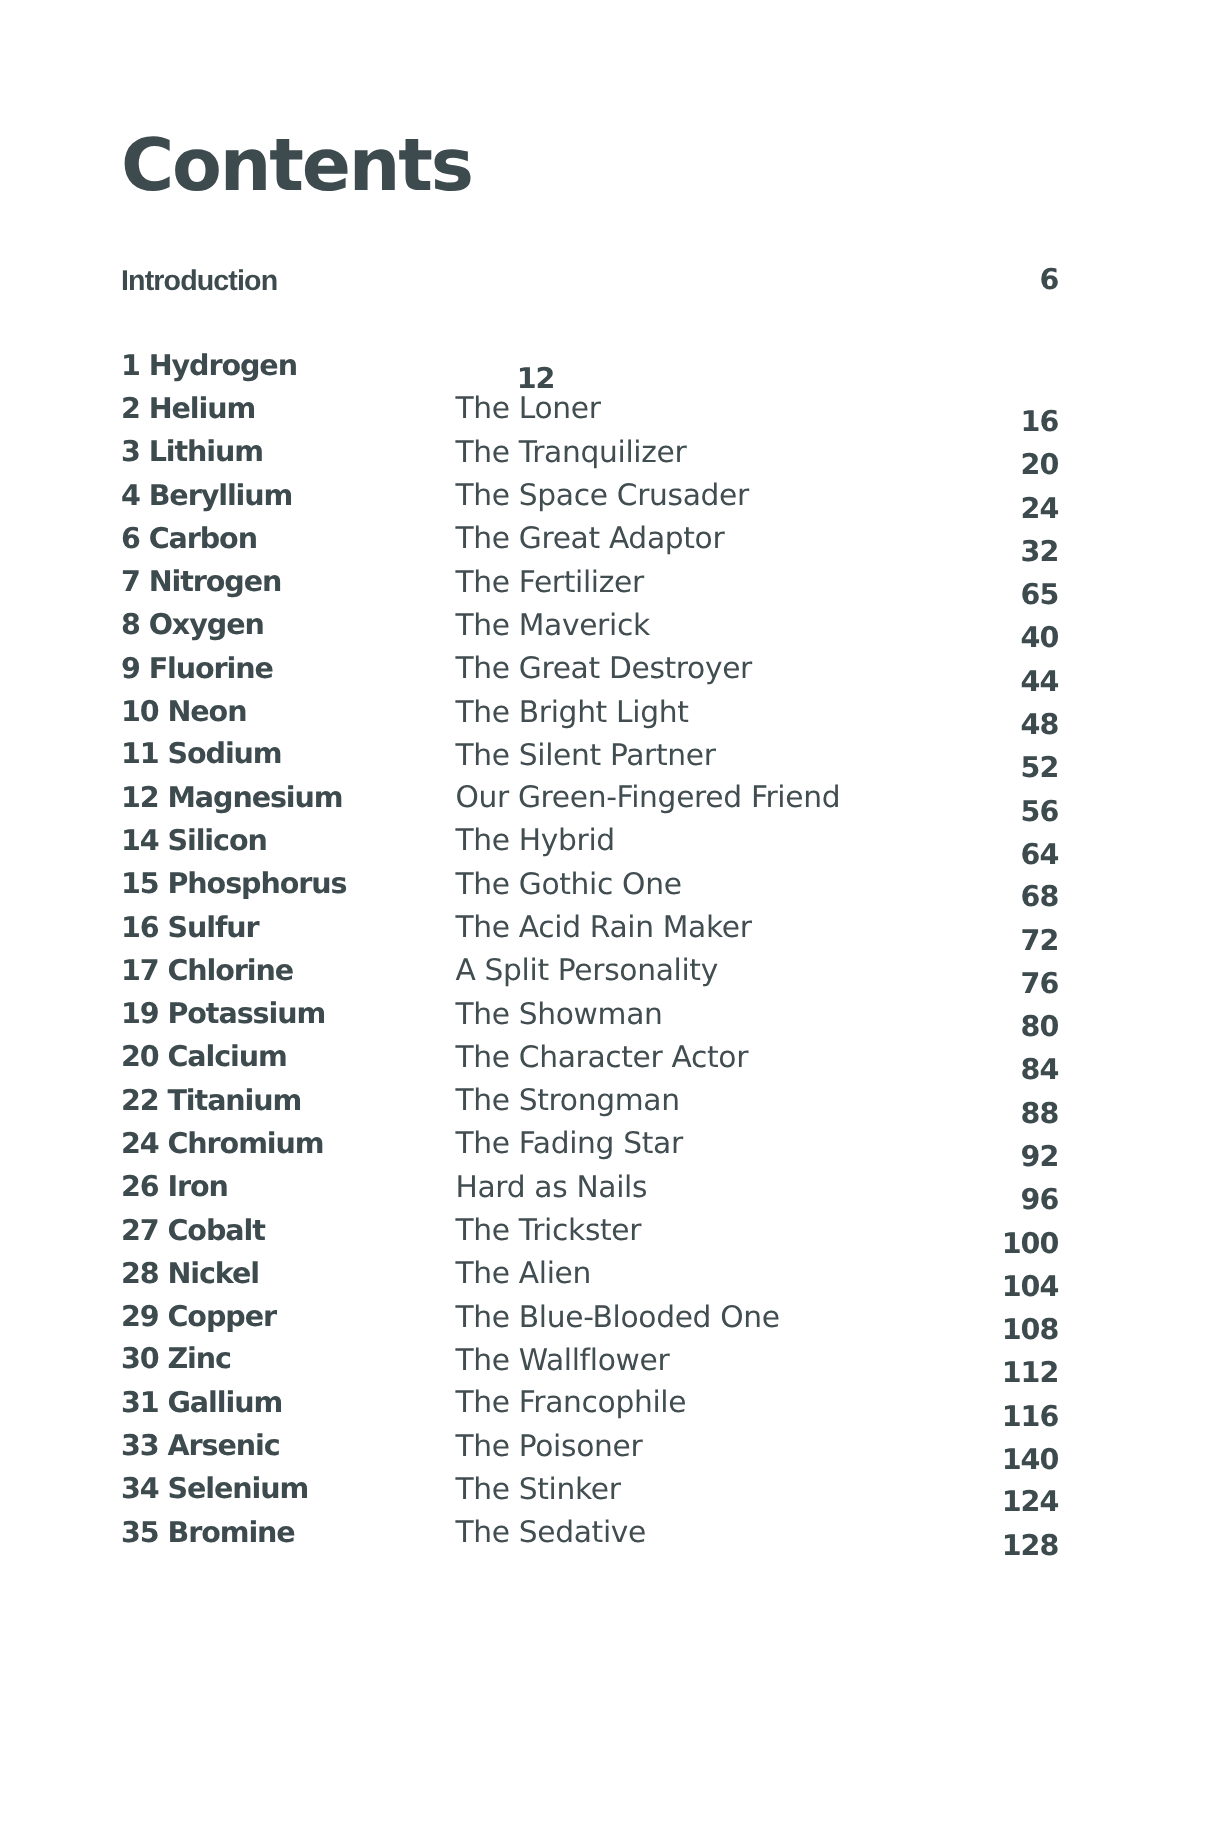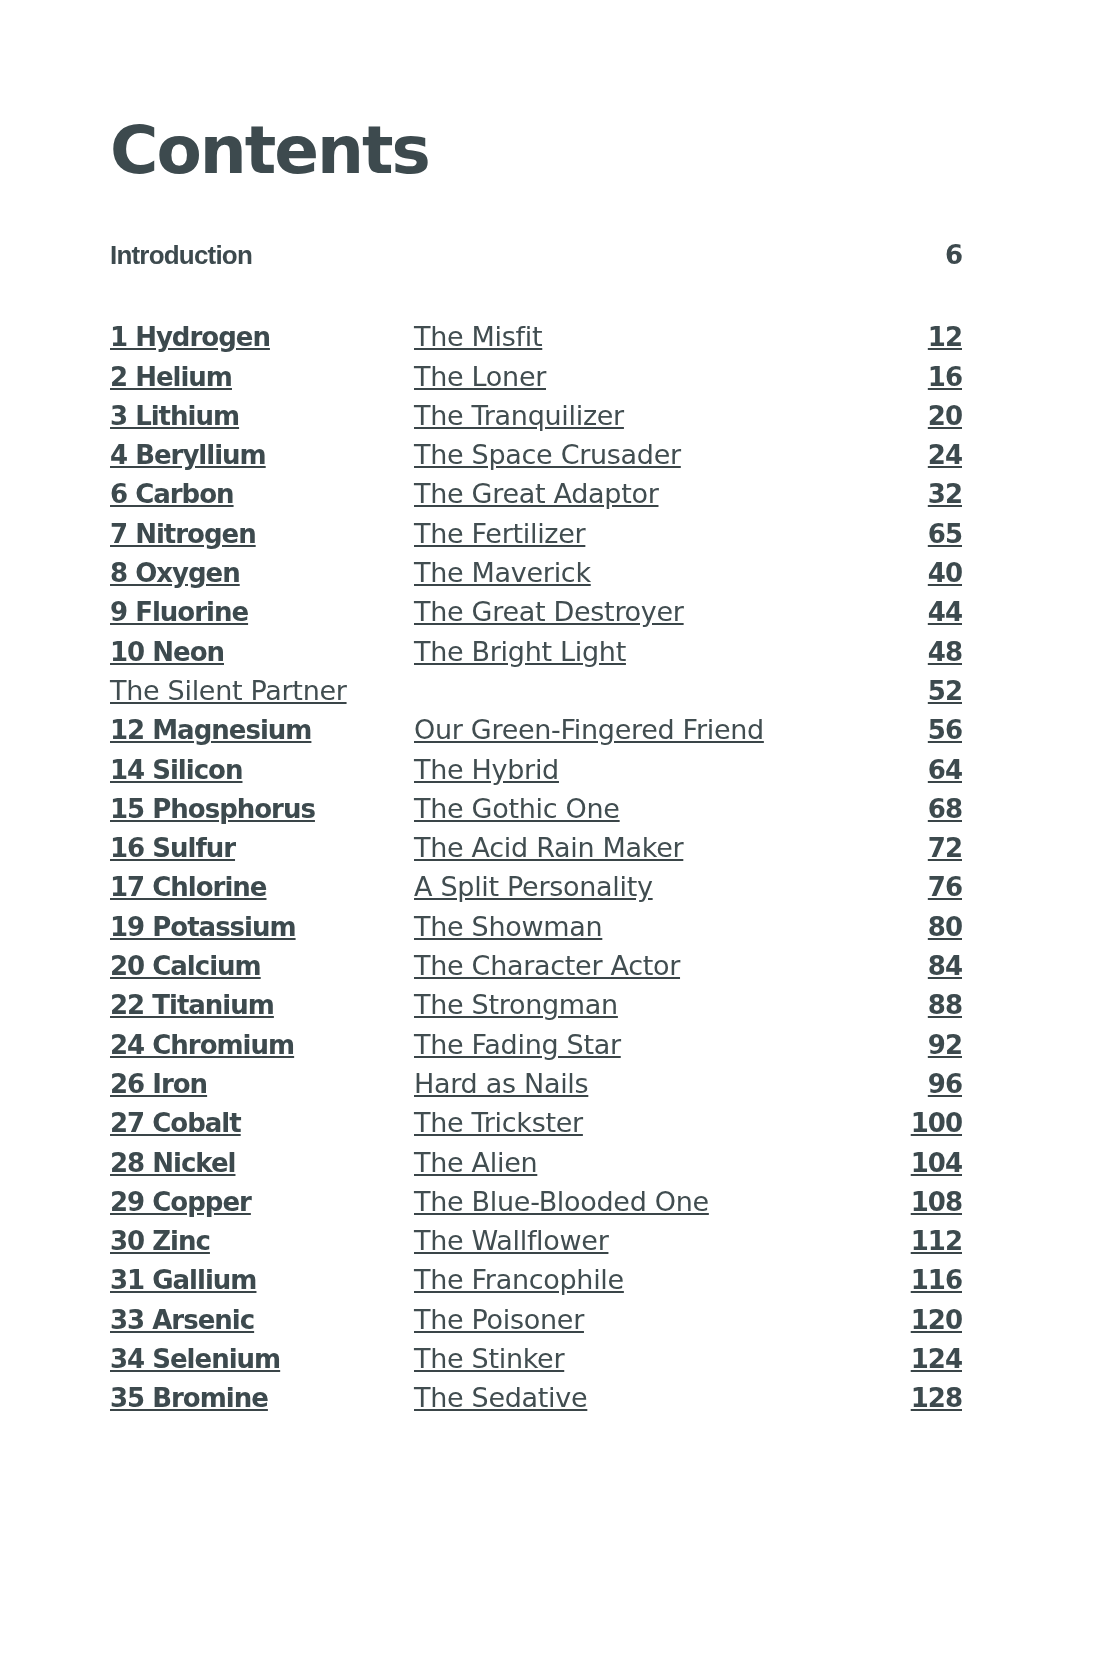--- a/index.html
+++ b/index.html
@@ -63,23 +63,22 @@
       left: 110px;
       top: 313px;
       width: 852px;
       margin: 0;
       padding: 0;
       list-style: none;
     }
     .toc-row {
       height: 39.3px;
       display: flex;
-      align-items: flex-end;
+      align-items: center;
       position: relative;
-      text-decoration: underline;
     }
     .element-name {
       width: 304px;
       font-family: "DejaVu Sans", sans-serif;
       font-weight: bold;
       font-size: 26px;
       letter-spacing: -1px;
       color: #3d4a4e;
       white-space: nowrap;
     }
@@ -104,21 +103,20 @@
   <h1 class="title">Contents</h1>
 
   <div class="intro-row">
     <span class="intro-label">Introduction</span>
     <span class="page-num">6</span>
   </div>
 
   <ul class="toc-list">
     <li class="toc-row">
         <span class="element-name">1 Hydrogen</span>
-        <span class="nickname">The Misfit</span>
         <span class="page-num">12</span>
       </li>
     <li class="toc-row">
         <span class="element-name">2 Helium</span>
         <span class="nickname">The Loner</span>
         <span class="page-num">16</span>
       </li>
     <li class="toc-row">
         <span class="element-name">3 Lithium</span>
         <span class="nickname">The Tranquilizer</span>
@@ -148,20 +146,21 @@
         <span class="element-name">9 Fluorine</span>
         <span class="nickname">The Great Destroyer</span>
         <span class="page-num">44</span>
       </li>
     <li class="toc-row">
         <span class="element-name">10 Neon</span>
         <span class="nickname">The Bright Light</span>
         <span class="page-num">48</span>
       </li>
     <li class="toc-row">
+        <span class="element-name">11 Sodium</span>
         <span class="nickname">The Silent Partner</span>
         <span class="page-num">52</span>
       </li>
     <li class="toc-row">
         <span class="element-name">12 Magnesium</span>
         <span class="nickname">Our Green-Fingered Friend</span>
         <span class="page-num">56</span>
       </li>
     <li class="toc-row">
         <span class="element-name">14 Silicon</span>
@@ -229,21 +228,21 @@
         <span class="page-num">112</span>
       </li>
     <li class="toc-row">
         <span class="element-name">31 Gallium</span>
         <span class="nickname">The Francophile</span>
         <span class="page-num">116</span>
       </li>
     <li class="toc-row">
         <span class="element-name">33 Arsenic</span>
         <span class="nickname">The Poisoner</span>
-        <span class="page-num">120</span>
+        <span class="page-num">140</span>
       </li>
     <li class="toc-row">
         <span class="element-name">34 Selenium</span>
         <span class="nickname">The Stinker</span>
         <span class="page-num">124</span>
       </li>
     <li class="toc-row">
         <span class="element-name">35 Bromine</span>
         <span class="nickname">The Sedative</span>
         <span class="page-num">128</span>

